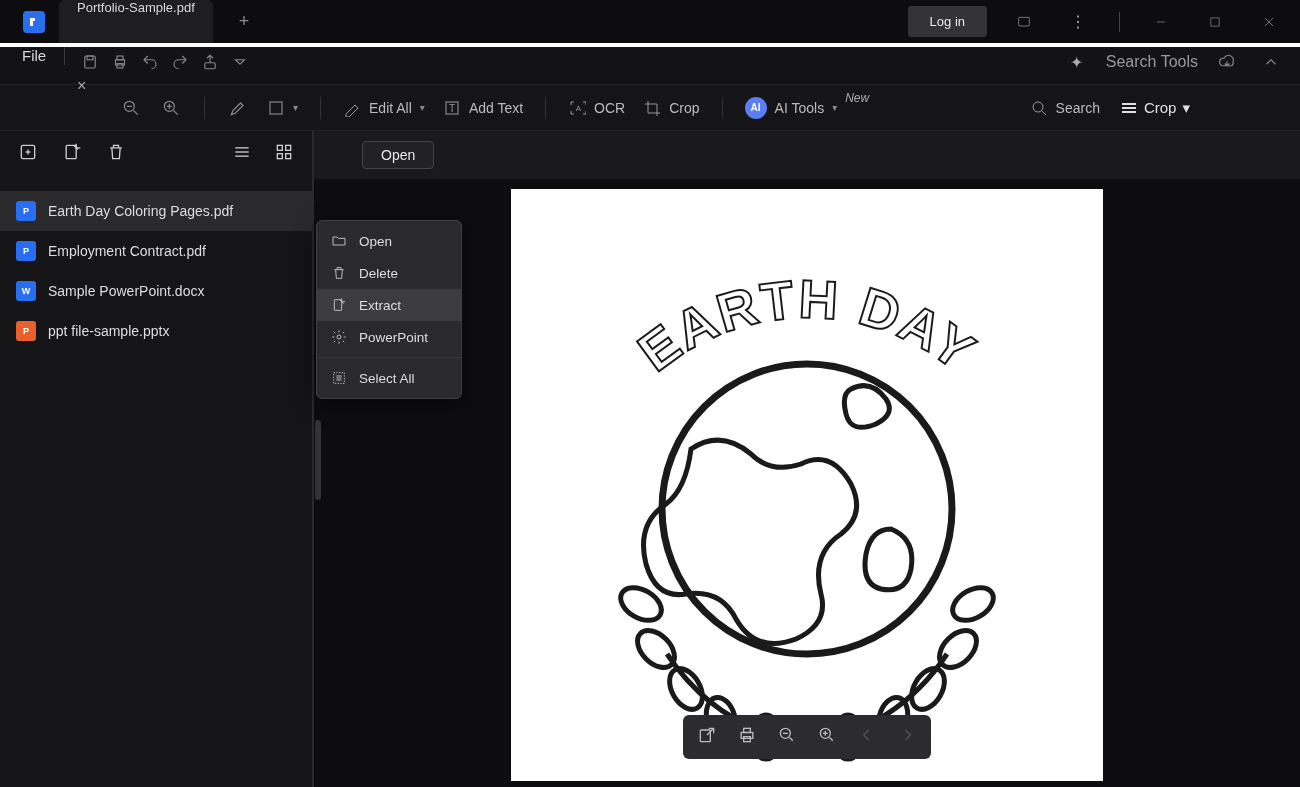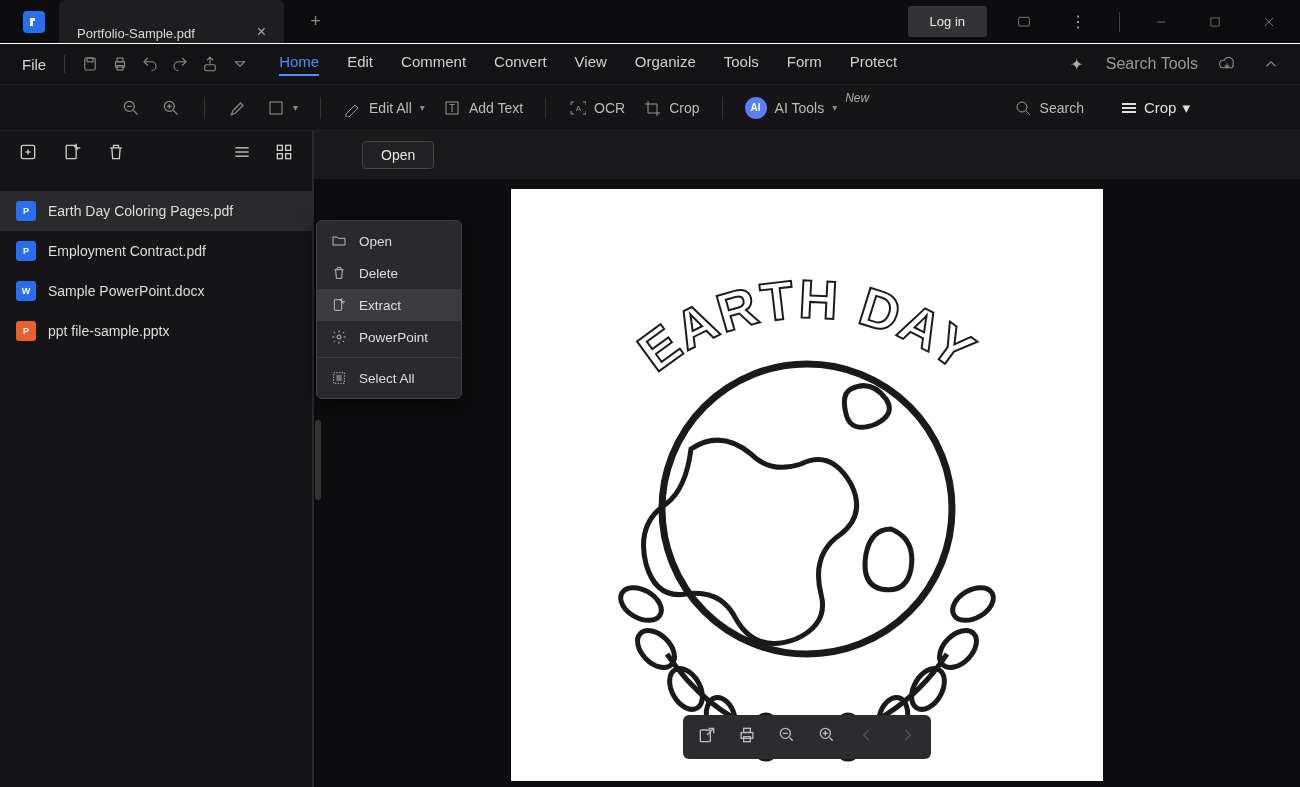--- a/index.html
+++ b/index.html
@@ -2,52 +2,52 @@
 <html><head>
 <meta charset="utf-8">
 <style>
 * { margin: 0; padding: 0; box-sizing: border-box; font-family: -apple-system, "Segoe UI", sans-serif; }
 body { background: #0d0d0f; color: #ccc; overflow: hidden; width: 1300px; height: 787px; }
 
 
 .titlebar { height: 43px; display: flex; align-items: center; background: #0d0d0f; }
 .app-icon { width: 22px; height: 22px; background: #2a6ef0; border-radius: 4px; margin: 0 14px 0 23px; display:flex; align-items:center; justify-content:center; }
 .app-icon svg { width:12px; height:12px; fill:#fff; }
-.tab { display: flex; align-items: flex-end; height: 43px; padding: 0 18px; background: #1e1e21; border-radius: 6px 6px 0 0; gap: 62px; border-bottom:2px solid #1e1e21;}
+.tab { display: flex; align-items: flex-start; height: 43px; padding: 0 18px; background: #1e1e21; border-radius: 6px 6px 0 0; gap: 62px; border-bottom:2px solid #1e1e21;flex-direction:column;}
 .tab-title { font-size: 13px; color: #d8d8d8; }
 .tab-close { color: #aaa; font-size: 16px; cursor:pointer; }
 .tab-add { color: #888; font-size: 18px; margin-left: 26px; cursor:pointer; font-weight:300; }
 .titlebar-right { margin-left: auto; display: flex; align-items: center; gap: 20px; padding-right: 14px; }
 .login-btn { background: #333336; color: #e8e8e8; font-size: 13px; padding: 8px 22px; border-radius: 3px; cursor:pointer; }
 .title-icon { width: 34px; height: 34px; display:flex; align-items:center; justify-content:center; color:#aaa; cursor:pointer; }
 .title-sep { width:1px; height:20px; background:#444; margin:0 4px; }
 
 
-.menubar { height: 42px; display: flex; align-items: center; padding: 0 14px; background:#131315; border-top:1px solid #ffffff; border-bottom:1px solid #222;}
+.menubar { height: 42px; display: flex; align-items: flex-start; padding: 0 14px; background:#131315; border-top:4px solid #ffffff; border-bottom:1px solid #222;}
 .menu-file { font-size: 15px; color: #d8d8d8; padding: 0 8px; cursor:pointer; }
 .menu-sep { width:1px; height:18px; background:#3a3a3a; margin:0 10px; }
 .menu-icon { width: 30px; height: 30px; display:flex; align-items:center; justify-content:center; color:#888; cursor:pointer; }
 .menu-icon svg { width:18px; height:18px; stroke:currentColor; fill:none; stroke-width:1.5; }
 .menu-tabs { display:flex; gap: 28px; margin-left: 24px; }
 .menu-tab { font-size: 15px; color: #d0d0d0; cursor:pointer; padding-bottom:4px; }
 .menu-tab.active { color: #4f8eff; border-bottom: 2px solid #4f8eff; }
 .menubar-right { margin-left:auto; display:flex; align-items:center; gap:14px; color:#999; }
 .search-tools { font-size:16px; }
 
 
 .toolbar { height: 46px; display:flex; align-items:center; padding: 0 110px 0 0; background:#151517; gap: 6px; border-bottom:1px solid #222;}
 .tb-spacer{width:108px;}
 .tb-icon { width:34px; height:34px; display:flex; align-items:center; justify-content:center; color:#888; cursor:pointer; }
 .tb-icon svg{width:20px;height:20px;stroke:currentColor;fill:none;stroke-width:1.5;}
 .tb-sep { width:1px; height:22px; background:#333; margin:0 10px; }
 .tb-item { display:flex; align-items:center; gap:8px; color:#bbb; font-size:14px; cursor:pointer; padding:0 6px; }
 .tb-item .chev{font-size:10px;color:#888;}
 .ai-badge { width:22px; height:22px; border-radius:50%; background:#5b7ef5; color:#fff; font-size:10px; font-weight:bold; display:flex; align-items:center; justify-content:center; }
 .new-badge { font-size:12px; color:#aaa; position:relative; top:-10px; font-style:italic;}
-.toolbar-right{margin-left:auto;display:flex;align-items:center;gap:30px;}
+.toolbar-right{margin-left:auto;display:flex;align-items:center;gap:14px;}
 .more-btn{display:flex;align-items:center;gap:6px;color:#e0e0e0;font-size:15px;}
 
 
 .workspace { display:flex; height: calc(100% - 131px); }
 
 
 .sidebar { width: 314px; background:#151517; border-right: 2px solid #2a2a2d; display:flex; flex-direction:column; }
 .sidebar-top { height: 46px; display:flex; align-items:center; padding: 0 18px; gap: 24px; }
 .sidebar-top-right{margin-left:auto;display:flex;gap:22px;}
 .sb-icon { color:#ccc; cursor:pointer; }
@@ -157,31 +157,20 @@
       <svg viewBox="0 0 24 24">
         <path d="M12 3v10M8 7l4-4 4 4"></path>
         <rect x="5" y="13" width="14" height="8" rx="2"></rect>
       </svg>
     </span>
   <span class="menu-icon">
       <svg viewBox="0 0 24 24" fill="currentColor" stroke="none">
         <path d="M6 9l6 6 6-6z"></path>
       </svg>
     </span>
-  <div class="menu-tabs">
-    <span class="menu-tab active">Home</span>
-    <span class="menu-tab">Edit</span>
-    <span class="menu-tab">Comment</span>
-    <span class="menu-tab">Convert</span>
-    <span class="menu-tab">View</span>
-    <span class="menu-tab">Organize</span>
-    <span class="menu-tab">Tools</span>
-    <span class="menu-tab">Form</span>
-    <span class="menu-tab">Protect</span>
-  </div>
   <div class="menubar-right">
     <span class="menu-icon" style="color:#aaa;">✦</span>
     <span class="search-tools">Search Tools</span>
     <span class="menu-icon">
         <svg viewBox="0 0 24 24">
           <path d="M7 17a5 5 0 1 1 1-9.9A6 6 0 0 1 20 12a4 4 0 0 1-2 5z"></path>
           <path d="M12 11v6M9 14l3 3 3-3"></path>
         </svg>
       </span>
     <span class="menu-icon">

